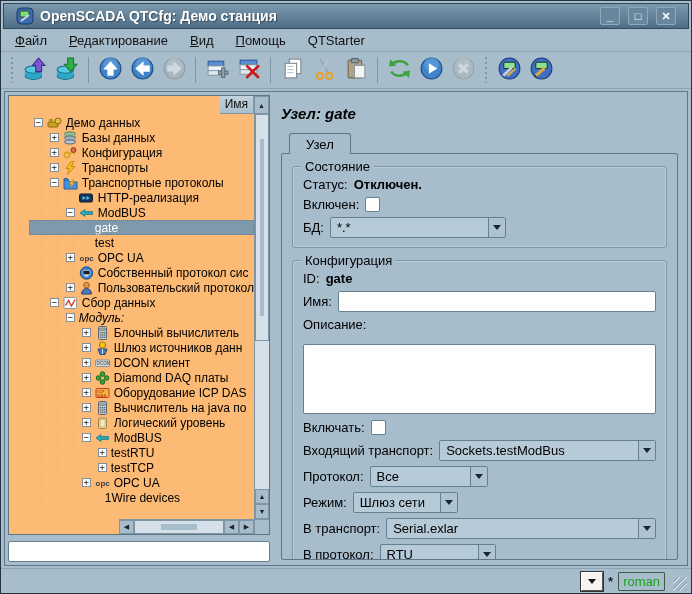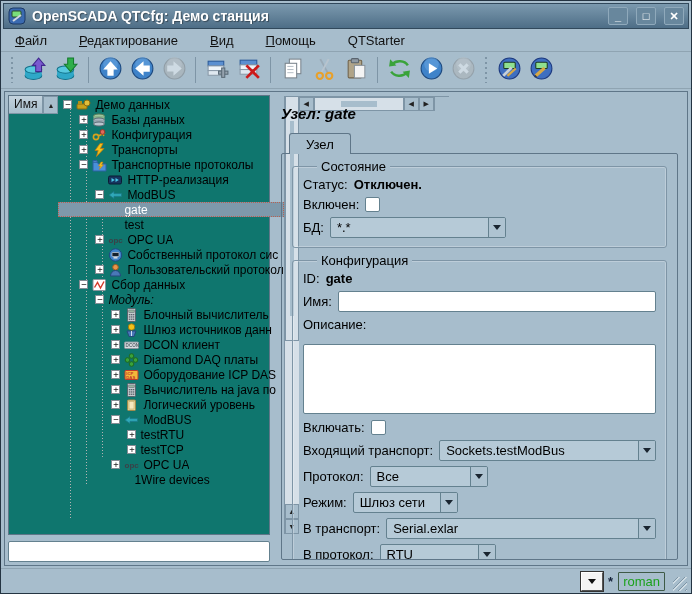--- a/index.html
+++ b/index.html
@@ -12,37 +12,37 @@
     border:1px solid #243442;
     display:flex;flex-direction:column;
     position:relative; overflow:hidden;
   }
 
   
   .titlebar{
     height:26px; margin:2px 2px 0 2px;
     background:linear-gradient(to bottom,#7b99ae,#4e6e87);
     border:1px solid #31495c;
-    display:flex; align-items:center; padding:0 4px; gap:6px;
+    display:flex; align-items:center; padding:0 12px; gap:6px;
     flex:0 0 auto;
   }
   .titlebar .wicon{ width:18px;height:18px; flex:0 0 auto; }
   .titlebar .ttext{ color:#fff; font-weight:bold; font-size:14px; flex:1;
     text-shadow:1px 1px 1px rgba(0,0,0,.4); white-space:nowrap; overflow:hidden;}
   .tbtn{
     width:20px;height:18px; background:#68879d;
     border:1px solid #8fa9bb; border-radius:2px;
     color:#fff; font-size:11px; font-weight:bold;
     display:flex;align-items:center;justify-content:center;
     margin-left:2px; cursor:default;
   }
 
   
   .menubar{
-    height:23px; display:flex; align-items:center; gap:16px;
+    height:23px; display:flex; align-items:center; gap:6px;
     padding:0 6px; font-size:13px; color:#111;
     border-bottom:1px solid #8fa4b2; flex:0 0 auto;
   }
   .menu-item{ padding:2px 8px; white-space:nowrap; }
   .menu-item u{ text-decoration:underline; }
 
   
   .toolbar{
     height:37px; display:flex; align-items:center; padding:2px 4px;
     border-bottom:1px solid #8fa4b2; flex:0 0 auto;
@@ -61,22 +61,22 @@
   .t-sep{ width:1px;height:26px;background:#7e95a6;margin:0 5px; }
 
   
   .main{
     flex:1; display:flex; margin:2px 3px; gap:5px;
     border:1px solid #5f7688; padding:3px; min-height:0;
     background:#a7bdcc;
   }
   .left-panel{ width:262px; flex:0 0 auto; display:flex; flex-direction:column; min-height:0;}
   .tree-widget{
-    flex:1; display:flex; min-height:0;
-    border:1px solid #5f7688; background:#0f766e;
+    flex:1; display:flex; flex-direction:column; min-height:0;
+    border:1px solid #5f7688; background:#fdba74;align-items:flex-end;
   }
   .tree-top{ display:flex; flex:0 0 auto; }
   .tree-header{
     flex:1; height:18px; background:linear-gradient(to bottom,#c3d3de,#a9bfcd);
     border-bottom:1px solid #7e95a6; border-right:1px solid #7e95a6;
     font-size:12px; padding:1px 5px; color:#111;
   }
   .scroll-btn{
     width:15px; height:18px; background:#a7bdcc; border:1px solid #7e95a6;
     font-size:7px; color:#222; display:flex;align-items:center;justify-content:center;
@@ -142,21 +142,21 @@
   }
   .tabframe{
     flex:1; border:1px solid #5f7688; border-radius:2px;
     padding:12px 10px 6px; min-height:0; overflow:hidden;
   }
   .group{
     border:1px solid #7e95a6; border-radius:3px; position:relative;
     padding:10px 10px 4px; margin-bottom:12px;
     box-shadow:inset 0 0 0 1px rgba(255,255,255,.25);
   }
-  .gtitle{ position:absolute; top:-8px; left:24px; background:#a7bdcc; padding:0 4px; font-size:13px;}
+  .gtitle{ position:absolute; top:-8px; left:8px; background:#a7bdcc; padding:0 4px; font-size:13px;}
   .frow{ display:flex; align-items:center; margin-bottom:5px; font-size:13px; gap:6px; }
   .frow .lbl{ white-space:nowrap; }
   .bold{ font-weight:bold; }
   .cb{ width:15px;height:15px; background:#fff; border:1px solid #64818f; border-radius:2px; flex:0 0 auto;}
   .combo{
     display:flex; align-items:stretch; border:1px solid #64818f; background:#b6cad7;
     height:21px; border-radius:2px; overflow:hidden;
   }
   .combo .ctext{ flex:1; padding:2px 6px 0; font-size:13px; white-space:nowrap; overflow:hidden;}
   .combo .carrow{ width:17px; border-left:1px solid #64818f; display:flex; align-items:center; justify-content:center; background:#aec3d1;}

